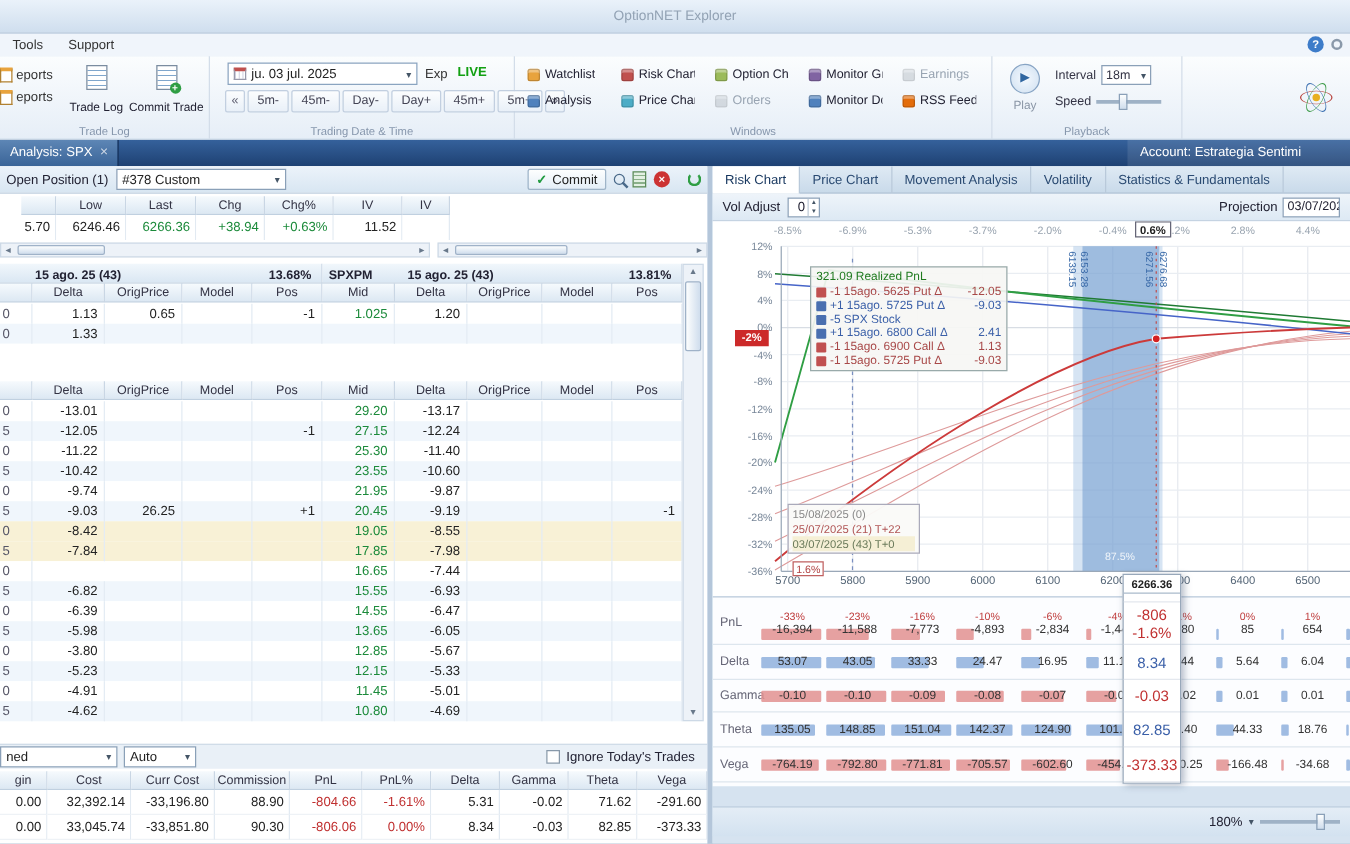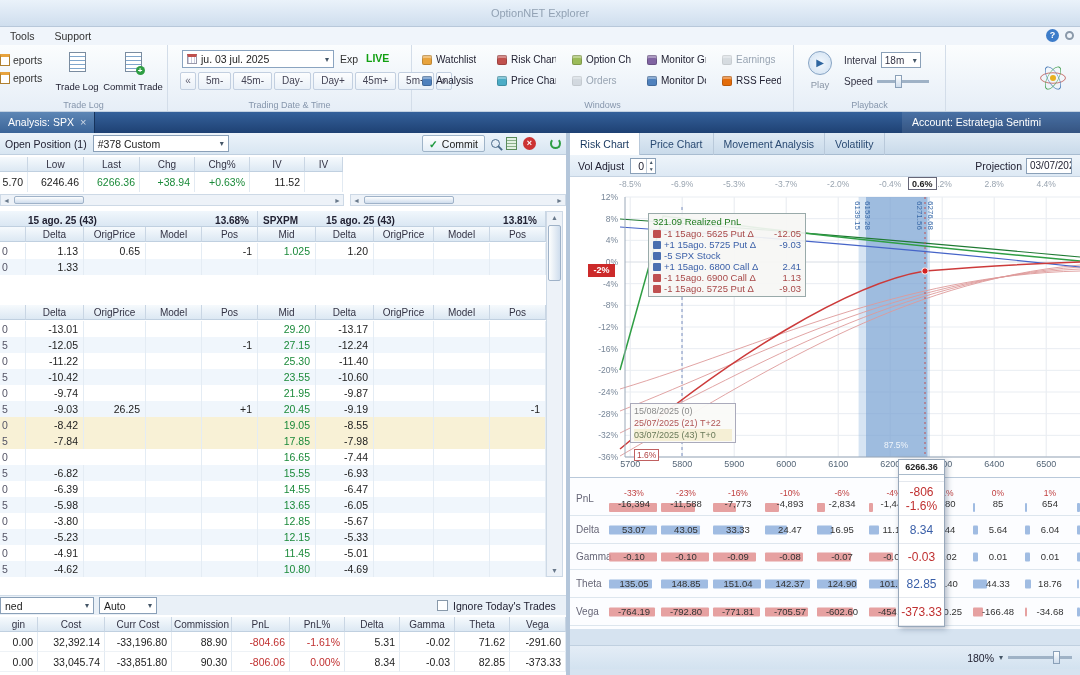--- a/index.html
+++ b/index.html
@@ -72,21 +72,21 @@
 .mag{width:9px;height:9px;border:1.5px solid #4a6a8a;border-radius:50%;position:relative}
 .mag i{position:absolute;width:6px;height:2px;background:#4a6a8a;right:-4px;bottom:-2px;transform:rotate(45deg)}
 .book-icon{width:11px;height:13px;background:#e2f0e2;border:1px solid #5a8a5a;background-image:repeating-linear-gradient(#e2f0e2 0 2px,#8ab08a 2px 3px)}
 .close-icon{width:13px;height:13px;border-radius:50%;background:#cc3333;color:#fff;font-size:9px;font-weight:bold;text-align:center;line-height:13px}
 .refresh-icon{width:11px;height:11px;border:2px solid #2f9e44;border-top-color:transparent;border-radius:50%;margin-left:14px}
 
 .grow{display:flex}
 .gcell{flex:none;overflow:hidden;white-space:nowrap}
 .ghead .gcell{background:linear-gradient(#f6fafd,#dce8f3);border-right:1px solid #c9d6e4;border-bottom:1px solid #c0d0e0;font-size:10px;color:#334;text-align:center;line-height:15px;height:15px}
 .gval .gcell{background:#fff;border-right:1px solid #e2eaf2;font-size:10.5px;text-align:right;padding-right:4px;line-height:20px;height:20px}
-#quote-left{position:absolute;left:0;top:24px}
+#quote-left{position:absolute;left:17px;top:24px}
 #quote-right{position:absolute;left:350px;top:24px}
 .hscroll{position:absolute;top:61px;height:12px;background:#edf2f8;border:1px solid #cdd9e6;display:flex;align-items:center}
 .hs-arrow{width:11px;text-align:center;font-size:7px;color:#68788a;flex:none}
 .hs-track{flex:1;position:relative;height:100%}
 .hs-thumb{position:absolute;top:1px;height:8px;background:linear-gradient(#fdfefe,#cfdded);border:1px solid #9fb2c8;border-radius:2px}
 
 #chain{position:absolute;top:78px;left:0;width:546px}
 .exp-row{display:flex;height:16px}
 .exp-sec{display:flex;align-items:flex-end;background:linear-gradient(#f1f7fc,#dae7f3);border-right:1px solid #c9d6e4;border-bottom:1px solid #c0d0e0;font-size:10px;color:#223;height:16px;flex:none}
 .exp-name{font-weight:bold;margin-left:28px}
@@ -701,20 +701,21 @@
   </div>
 
   <div class="splitter"></div>
 
   <div class="right-panel">
     <div class="rp-tabs" id="rp-tabs">
         <div class="rtab active">Risk Chart</div>
         <div class="rtab">Price Chart</div>
         <div class="rtab">Movement Analysis</div>
         <div class="rtab">Volatility</div>
+        <div class="rtab">Statistics &amp; Fundamentals</div>
       </div>
 
     <div class="rp-controls">
       <span>Vol Adjust</span>
       <div class="spin">
         <span class="spin-val">0</span>
         <span class="spin-btns">
             <span>▲</span>
             <span>▼</span>
           </span>

